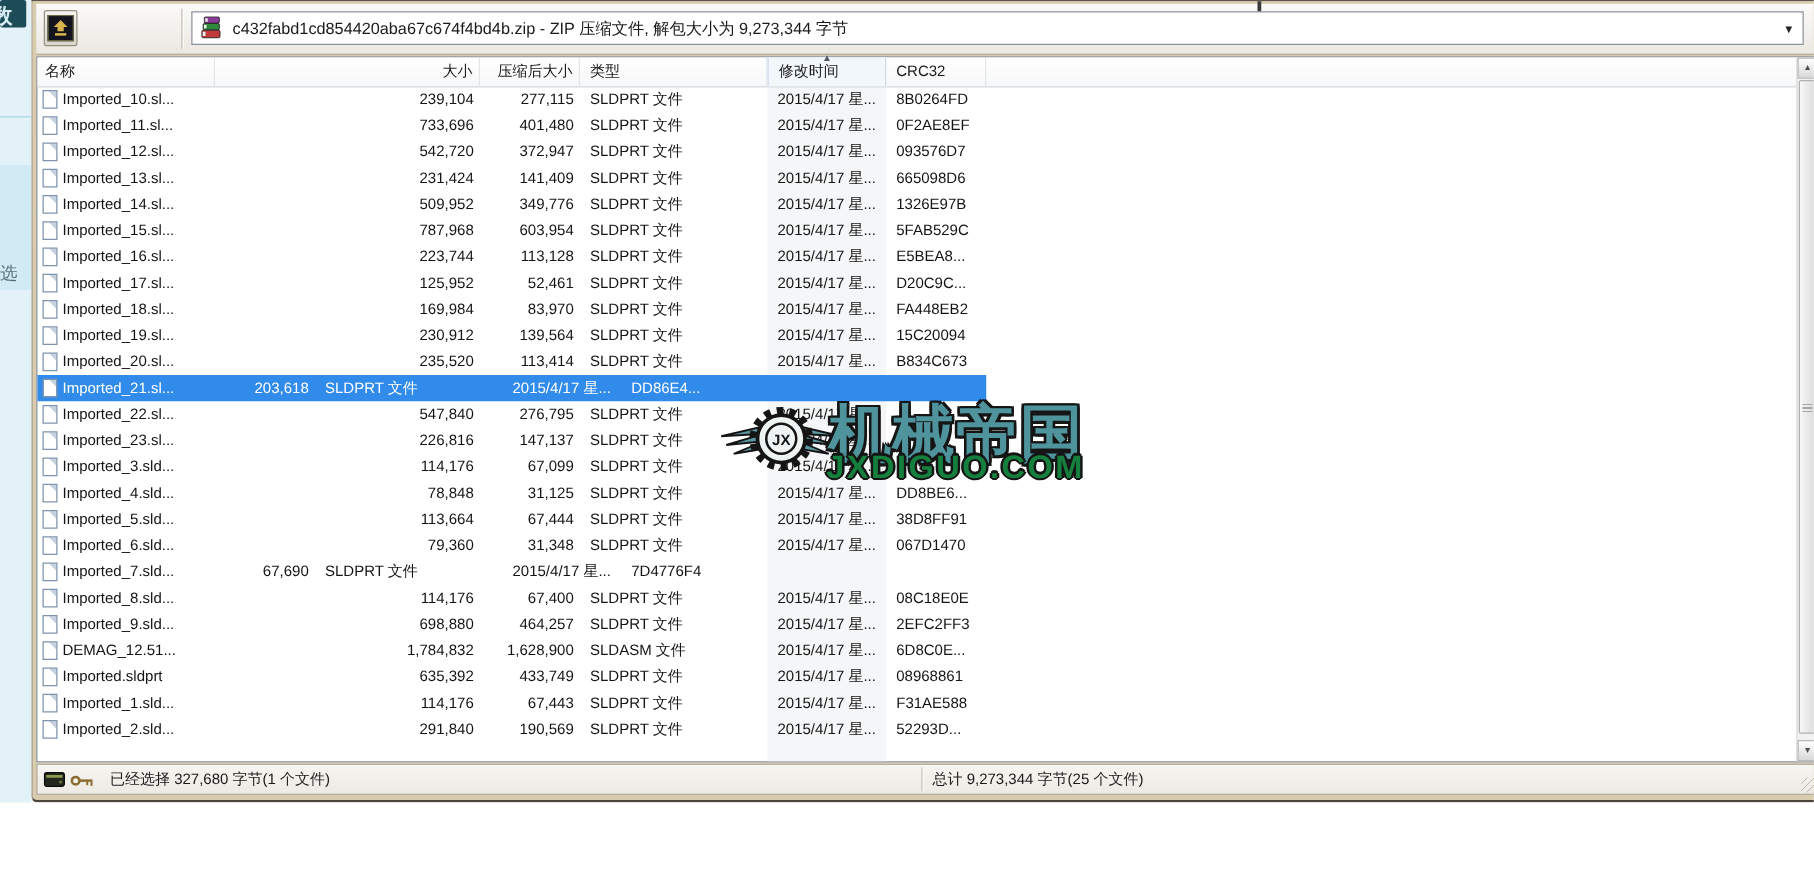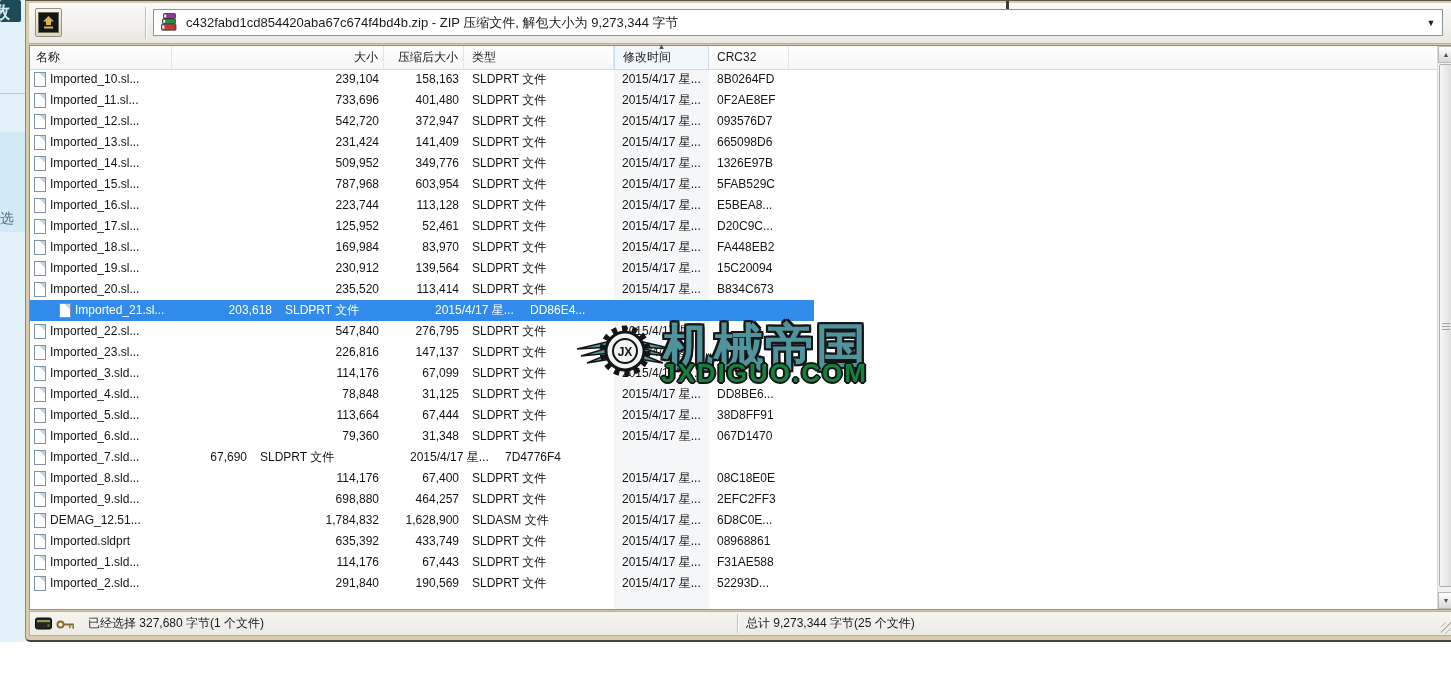--- a/index.html
+++ b/index.html
@@ -51,21 +51,21 @@
   .col-shade{position:absolute;left:584px;top:23px;bottom:0;width:95px;background:#f5f6f7;z-index:0;}
   .rows{position:absolute;left:0;top:23px;right:16px;bottom:0;z-index:1;}
   .row{position:relative;display:flex;height:21px;width:759px;font-size:12px;color:#141414;}
   .cell{box-sizing:border-box;line-height:21px;white-space:nowrap;overflow:hidden;}
   .c-name{width:142px;display:flex;align-items:center;padding-left:4px;}
   .c-size{width:212px;text-align:right;padding-right:5px;}
   .c-packed{width:80px;text-align:right;padding-right:5px;}
   .c-type{width:150px;padding-left:8px;}
   .c-mtime{width:95px;padding-left:8px;}
   .c-crc{width:80px;padding-left:8px;}
-  .row.selected{background:#318bea;color:#ffffff;padding-left:25px;}
+  .row.selected{background:#318bea;color:#ffffff;}
   .ficon{flex:0 0 12px;width:12px;height:15px;margin-right:4px;background:
     linear-gradient(225deg,#c6d2e0 0 4px,#ffffff 4px);border:1px solid #7e93ae;box-sizing:border-box;}
   .fname{overflow:hidden;}
 
   
   .vscroll{position:absolute;top:0;right:0;bottom:0;width:16px;background:#f1f1f1;border-left:1px solid #dcdcdc;z-index:4;}
   .sb-btn{position:absolute;left:0;width:16px;height:17px;background:linear-gradient(#fefefe,#d8d8d8);
     border:1px solid #b9b9b9;box-sizing:border-box;display:flex;align-items:center;justify-content:center;
     font-size:7px;color:#4f4f4f;}
   .sb-up{top:0;}
@@ -152,21 +152,21 @@
         <div class="hcell h-fill"></div>
       </div>
 
       <div class="rows" id="rows">
           <div class="row">
             <div class="cell c-name">
               <span class="ficon"></span>
               <span class="fname">Imported_10.sl...</span>
             </div>
             <div class="cell c-size">239,104</div>
-            <div class="cell c-packed">158,163</div>
+            <div class="cell c-packed">277,115</div>
             <div class="cell c-type">SLDPRT 文件</div>
             <div class="cell c-mtime">2015/4/17 星...</div>
             <div class="cell c-crc">8B0264FD</div>
           </div>
           <div class="row">
             <div class="cell c-name">
               <span class="ficon"></span>
               <span class="fname">Imported_11.sl...</span>
             </div>
             <div class="cell c-size">733,696</div>

